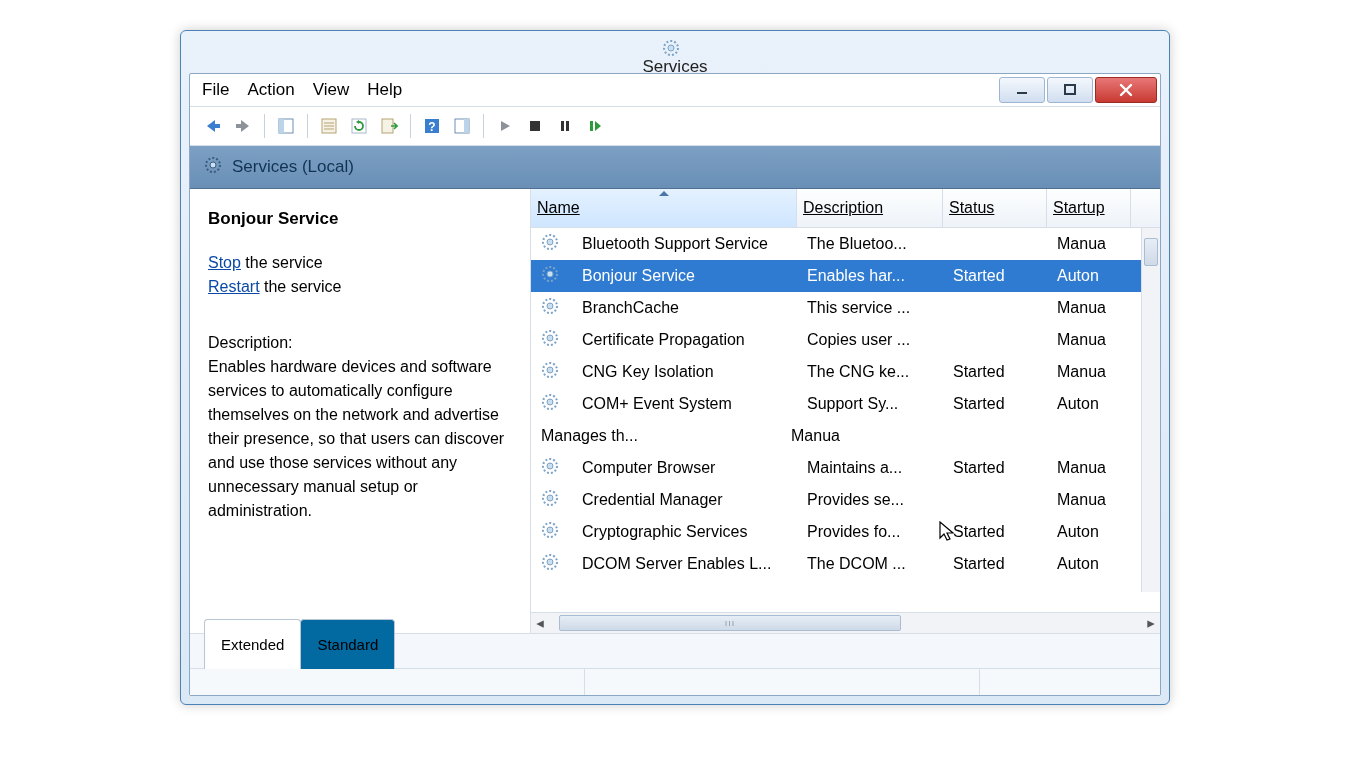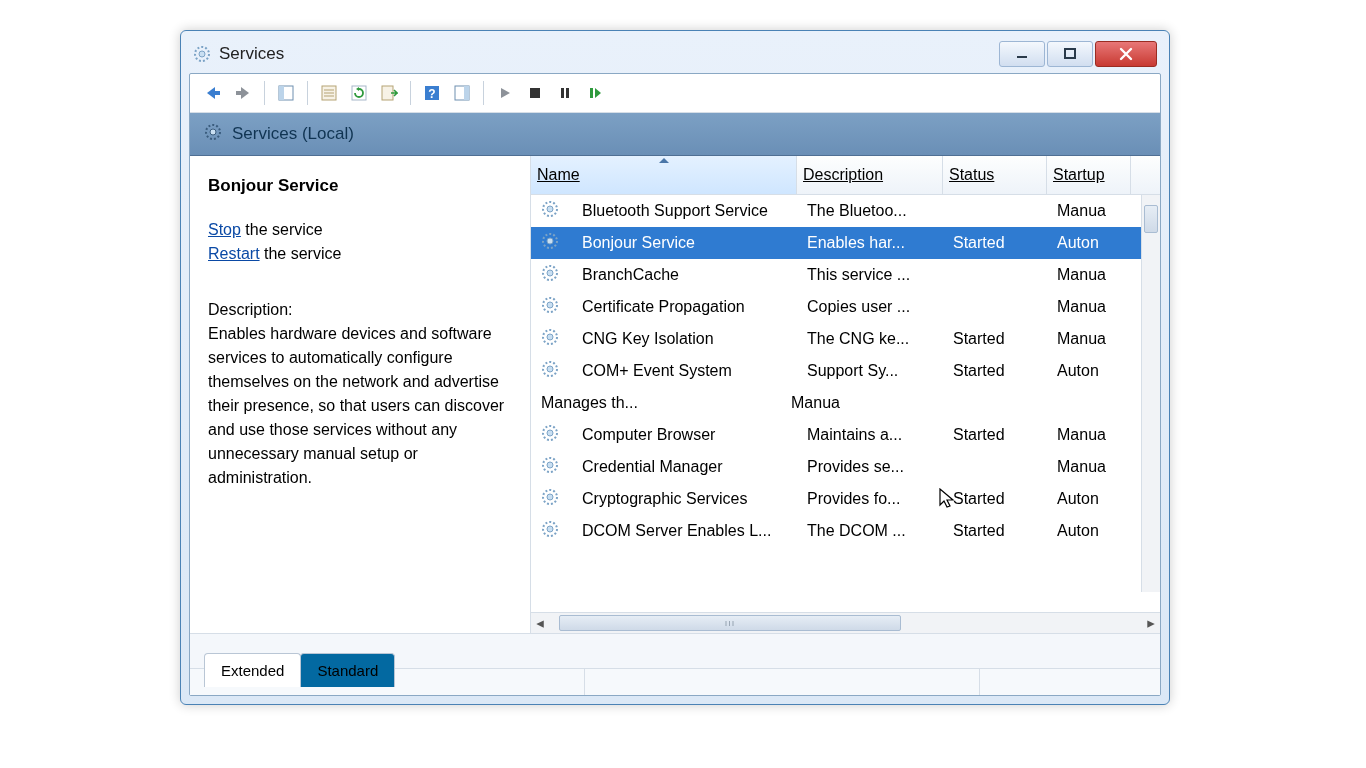--- a/index.html
+++ b/index.html
@@ -1,21 +1,21 @@
 <!DOCTYPE html>
 <html><head>
 <meta charset="utf-8">
 <style>
   html,body{margin:0;padding:0;height:100%;background:#fff;font-family:"Segoe UI",Tahoma,sans-serif;font-size:15px;color:#000;}
   .stage{width:1366px;height:768px;position:relative;overflow:hidden;}
   .window{position:absolute;left:180px;top:30px;width:990px;height:675px;
     border:1px solid #4a82b5;border-radius:6px;
     background:linear-gradient(to bottom,#e9f1fb 0%,#dbe8f6 100%);
     box-shadow:0 0 12px rgba(0,0,0,.2);padding:8px;box-sizing:border-box;}
-  .titlebar{display:flex;align-items:center;height:30px;padding:0 4px;}
+  .titlebar{display:flex;align-items:center;height:30px;padding:0 4px;flex-direction:column;}
   .title-icon{width:18px;height:18px;margin-right:8px;}
   .title-text{font-size:17px;color:#222;}
   .win-controls{margin-left:auto;display:flex;}
   .win-btn{width:44px;height:24px;margin-left:2px;border-radius:3px;
     display:flex;align-items:center;justify-content:center;
     background:linear-gradient(to bottom,#f4f8fd,#d1def0);
     border:1px solid #9db6d4;cursor:default;}
   .win-btn.close{width:60px;background:linear-gradient(to bottom,#e87777,#c83a32);
     border:1px solid #9a2c22;}
   .win-btn svg{display:block;}
@@ -60,22 +60,22 @@
     background:#f1f3f6;border-left:1px solid #d6dee7;}
   .vthumb{position:absolute;left:2px;right:2px;top:10px;height:26px;
     background:linear-gradient(to bottom,#e6edf5,#cfdae8);border:1px solid #a9bcd2;border-radius:2px;}
   .hscroll{height:20px;background:#f1f3f6;border-top:1px solid #d6dee7;display:flex;align-items:center;}
   .harrow{width:18px;height:18px;display:flex;align-items:center;justify-content:center;color:#555;}
   .htrack{flex:1;position:relative;height:100%;}
   .hthumb{position:absolute;left:10px;top:2px;height:14px;width:340px;
     background:linear-gradient(to bottom,#e6edf5,#cfdae8);border:1px solid #a9bcd2;border-radius:2px;
     display:flex;align-items:center;justify-content:center;font-size:9px;color:#8a97a6;letter-spacing:1px;}
   .tabs{display:flex;align-items:flex-end;height:34px;padding:0 14px;border-top:1px solid #d6dee7;background:#f4f7fb;}
-  .tab{padding:8px 16px;border:1px solid #b9c6d5;border-bottom:none;margin-right:-1px;
-    background:#fff;font-size:15px;border-radius:4px 4px 0 0;position:relative;top:19px;}
+  .tab{padding:16px 16px;border:1px solid #b9c6d5;border-bottom:none;margin-right:-1px;
+    background:#fff;font-size:15px;border-radius:4px 4px 0 0;position:relative;top:1px;}
   .tab.active{background:#fff;}
   .tab.inactive{background:#0369a1;}
   .statusbar{height:26px;border-top:1px solid #d6dee7;display:flex;background:#f6f9fc;}
   .sb-cell{flex:1;border-right:1px solid #d6dee7;}
   .cursor{position:absolute;left:748px;top:332px;pointer-events:none;}
   
   .c1{width:266px;}
   .c2{width:146px;}
   .c3{width:104px;}
   .c4{width:84px;}
@@ -107,20 +107,26 @@
         </div>
         <div class="win-btn close">
           <svg width="16" height="16">
               <path d="M3 3 L13 13 M13 3 L3 13" stroke="#fff" stroke-width="2.4" stroke-linecap="round"></path>
             </svg>
         </div>
       </div>
     </div>
 
     <div class="inner">
+      <div class="menubar">
+        <span>File</span>
+        <span>Action</span>
+        <span>View</span>
+        <span>Help</span>
+      </div>
 
       <div class="toolbar">
         <div class="tb-btn">
             <svg width="20" height="16">
               <path d="M12 2 L4 8 L12 14 Z" fill="#3a7ed0"></path>
               <rect x="10" y="6" width="7" height="4" fill="#3a7ed0"></rect>
             </svg>
           </div>
         <div class="tb-btn">
             <svg width="20" height="16">

